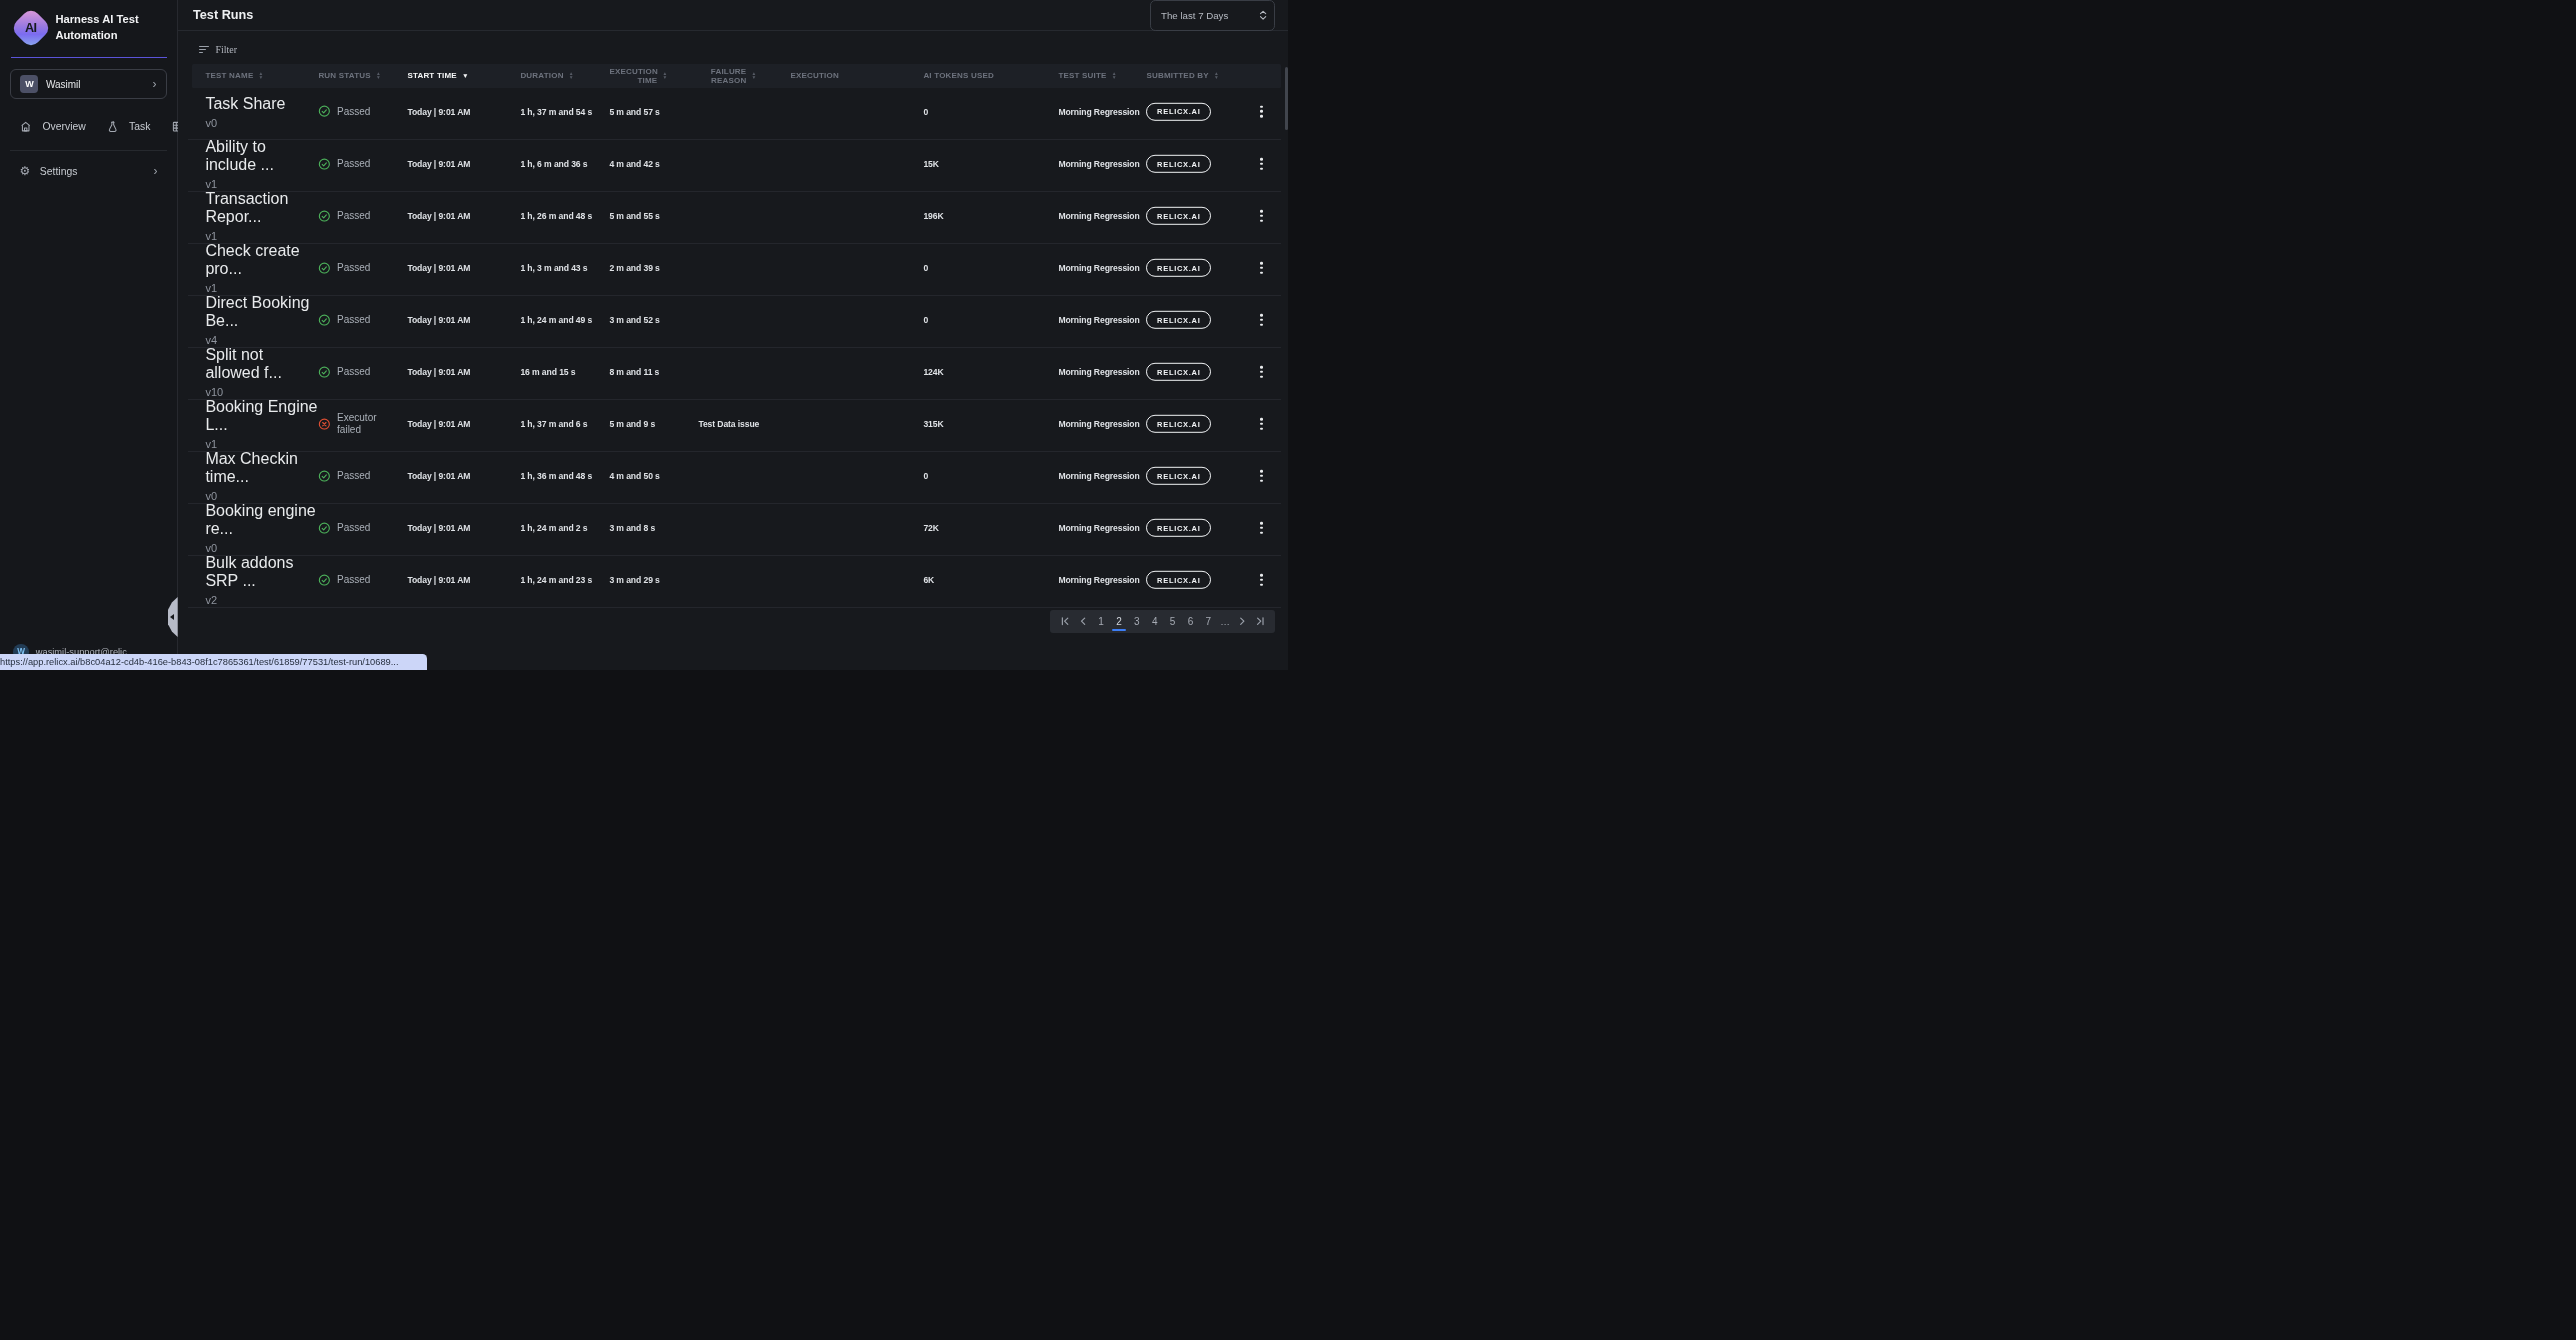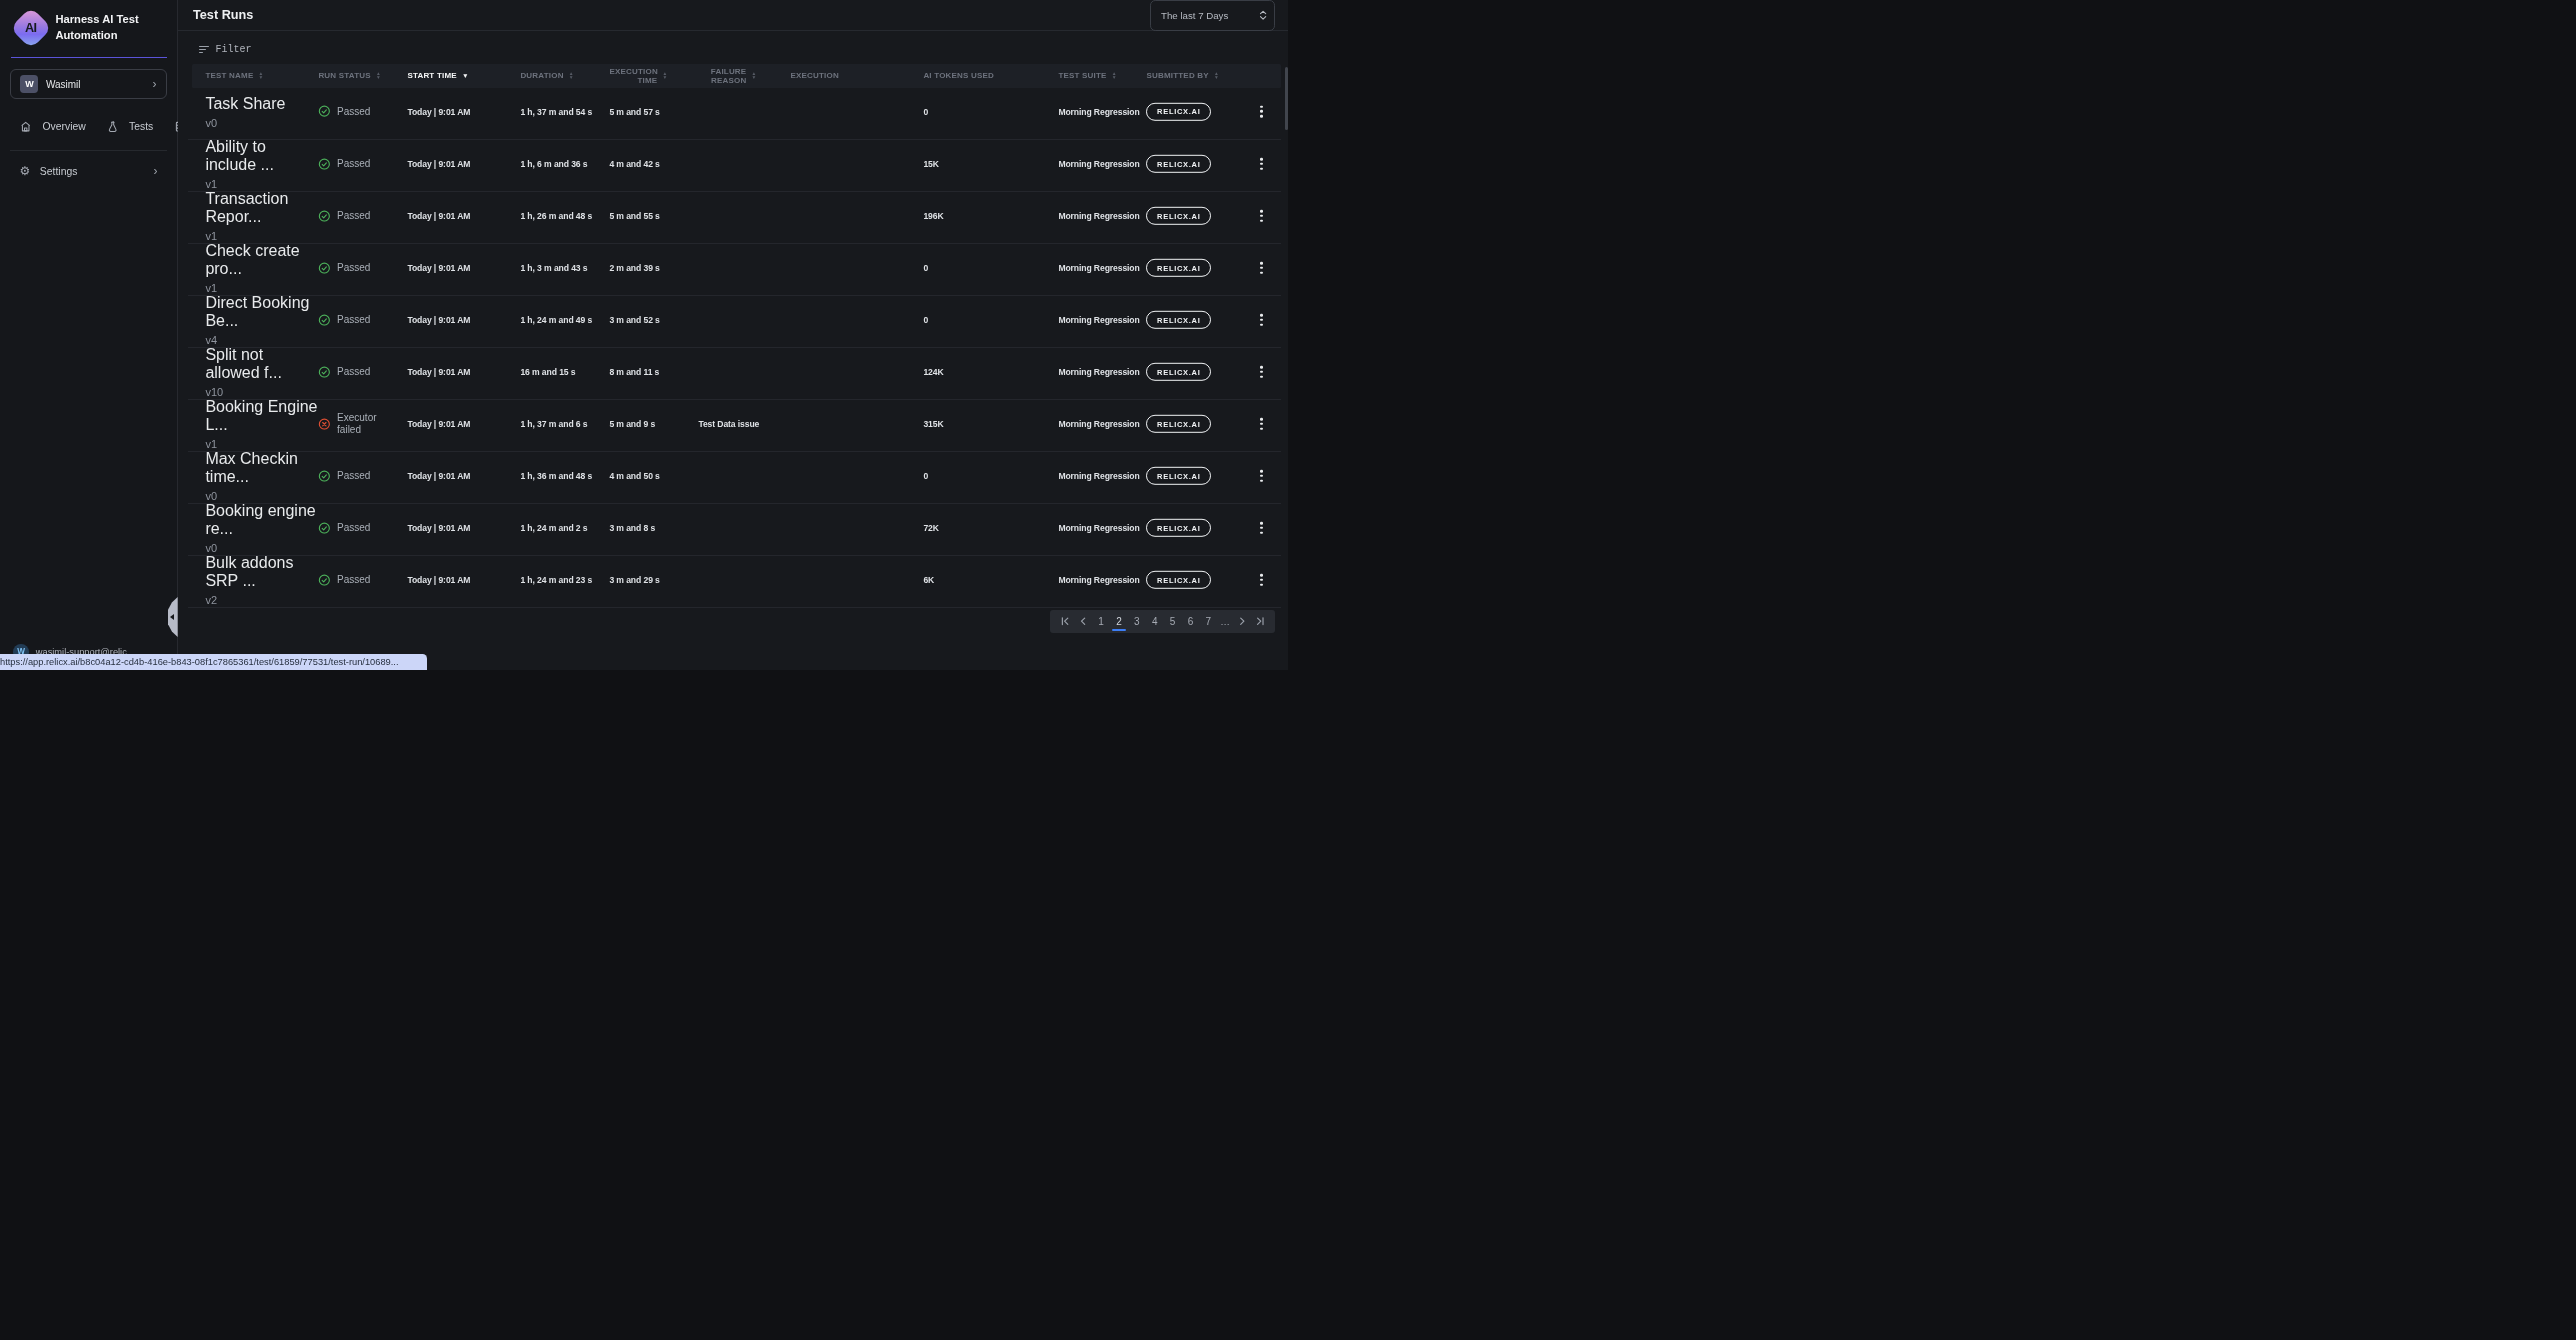--- a/index.html
+++ b/index.html
@@ -73,21 +73,21 @@
   .titlebar h1 { font-size:12.7px; font-weight:600; color:#eef0f2; flex:1; }
   .range-select {
     width:125px; height:31px; border:0.7px solid #393d45; background:transparent; border-radius:5.2px;
     display:flex; align-items:center; padding:0 7.5px 0 9.7px; cursor:pointer; color:#b6bac2; font-size:9.7px;
     font-family:Liberation Sans, sans-serif;
   }
   .range-select span { flex:1; text-align:left; }
   .filter-row { margin:12.7px 0 0 21px; }
   .filter-btn {
     display:flex; align-items:center; gap:6.7px; background:none; border:none; cursor:pointer;
-    color:#b0b4bc; font-size:10px; font-family:Liberation Mono, monospace;
+    color:#b0b4bc; font-size:10px; font-family:Liberation Serif, serif;
   }
   .filter-icon { display:flex; flex-direction:column; gap:1.9px; align-items:flex-start; }
   .filter-icon b { display:block; height:1.2px; background:#9aa0a9; border-radius:0.7px; }
   .filter-icon b:nth-child(1){ width:9.7px; } .filter-icon b:nth-child(2){ width:6.7px; } .filter-icon b:nth-child(3){ width:3.7px; }
 
   .grid {
     display:grid;
     grid-template-columns:113px 89px 113px 89px 89px 92px 133px 135px 88px 89px 42px;
     align-items:center;
   }
@@ -172,21 +172,21 @@
           <span>Overview</span>
         </div>
         <div class="nav-item">
           <span class="nicon">
             <svg width="13.4" height="13.4" viewBox="0 0 18 18" fill="none" stroke="#a4a9b2" stroke-width="1.4" stroke-linecap="round" stroke-linejoin="round">
               <path d="M7.4 3 h3.4"></path>
               <path d="M7.9 3.2 V6.5 L4.7 12.6 a1.9 1.9 0 0 0 1.7 2.8 h5.2 a1.9 1.9 0 0 0 1.7 -2.8 L10.3 6.5 V3.2"></path>
               <path d="M9.5 2 l.1 0" stroke-width="1.6"></path>
             </svg>
           </span>
-          <span>Tests</span>
+          <span>Task</span>
         </div>
         <div class="nav-item">
           <span class="nicon">
             <svg width="13.4" height="13.4" viewBox="0 0 18 18" fill="none" stroke="#a4a9b2" stroke-width="1.4">
               <rect x="3.2" y="3.2" width="11.6" height="11.6" rx="1"></rect>
               <path d="M7.1 3.2 V14.8 M10.9 3.2 V14.8 M3.2 7.1 H14.8 M3.2 10.9 H14.8"></path>
             </svg>
           </span>
           <span>Suites</span>
         </div>

